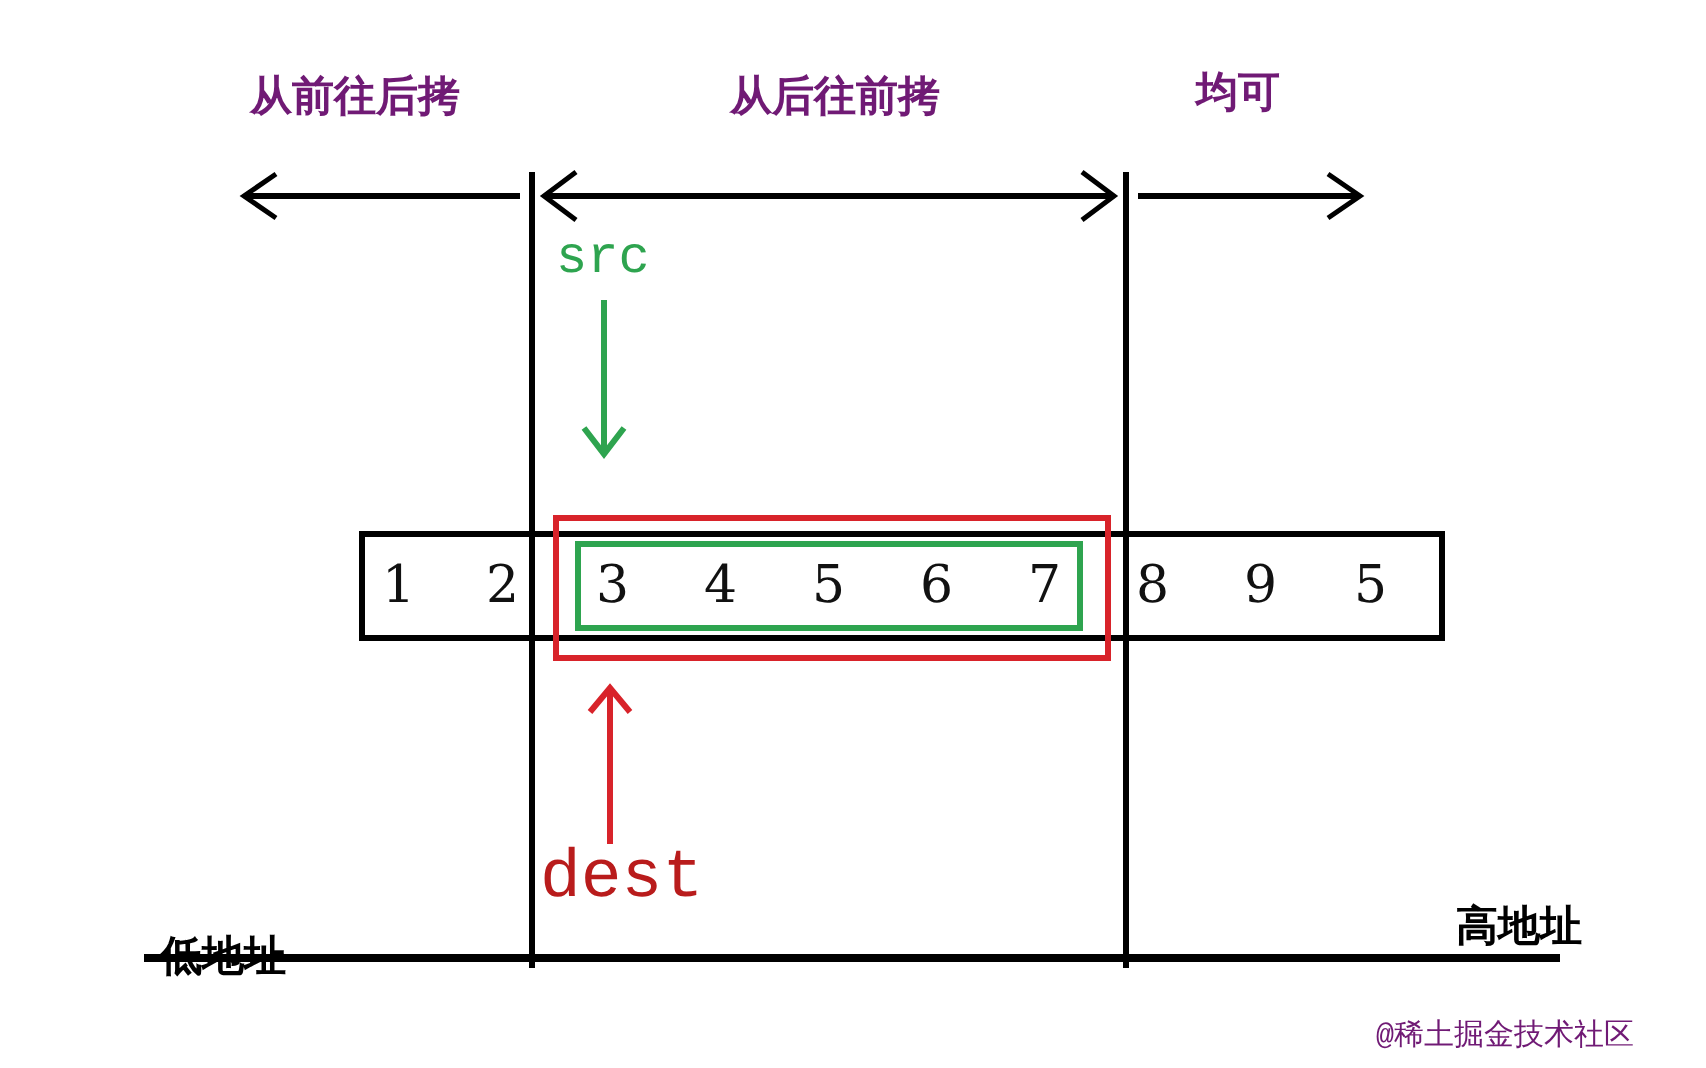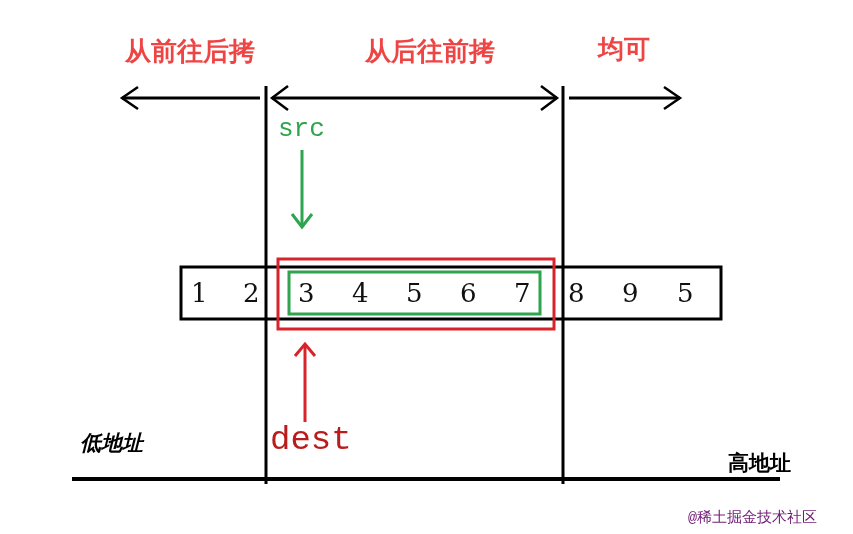--- a/index.html
+++ b/index.html
@@ -1,18 +1,18 @@
 <!DOCTYPE html>
 <html><head>
 <meta charset="utf-8">
 <style>
   html, body { margin: 0; padding: 0; background: #ffffff; }
   body { width: 853px; height: 534px; position: relative; overflow: hidden; font-family: "DejaVu Sans", sans-serif; }
   .abs { position: absolute; }
-  .cjk-red { color: #ef4444; font-weight: bold; font-size: 26px; font-family: "DejaVu Sans", sans-serif; white-space: nowrap; }
+  .cjk-red { color: #701a75; font-weight: bold; font-size: 21px; font-family: "DejaVu Sans", sans-serif; white-space: nowrap; }
   .cjk-black { color: #000; font-weight: bold; font-size: 21px; font-family: "DejaVu Sans", sans-serif; white-space: nowrap; }
   .num { font-family: "DejaVu Serif", serif; font-size: 26px; color: #111; position: absolute; top: 276px; line-height: 34px; }
   .mono-green { color: #2ea44f; font-family: "Liberation Mono", monospace; font-size: 26px; }
   .mono-red { color: #b91c1c; font-family: "Liberation Mono", monospace; font-size: 34px; }
   .watermark { color: #701a75; font-size: 15px; font-family: Liberation Mono, monospace; white-space: nowrap; }
   svg { position: absolute; left: 0; top: 0; }
 </style>
 </head>
 <body>
 
@@ -67,16 +67,16 @@
 <span class="num" style="left:243px;">2</span>
 <span class="num" style="left:298px;">3</span>
 <span class="num" style="left:352px;">4</span>
 <span class="num" style="left:406px;">5</span>
 <span class="num" style="left:460px;">6</span>
 <span class="num" style="left:514px;">7</span>
 <span class="num" style="left:568px;">8</span>
 <span class="num" style="left:622px;">9</span>
 <span class="num" style="left:677px;">5</span>
 
-<div class="abs cjk-black" style="left:80px; top:429px;font-style:italic;">低地址</div>
+<div class="abs cjk-black" style="left:80px; top:464px;">低地址</div>
 <div class="abs cjk-black" style="left:698px; top:449px;margin-left:30px;">高地址</div>
 
 <div class="abs watermark" style="left:688px; top:508px;">@稀土掘金技术社区</div>
 
 </body></html>

